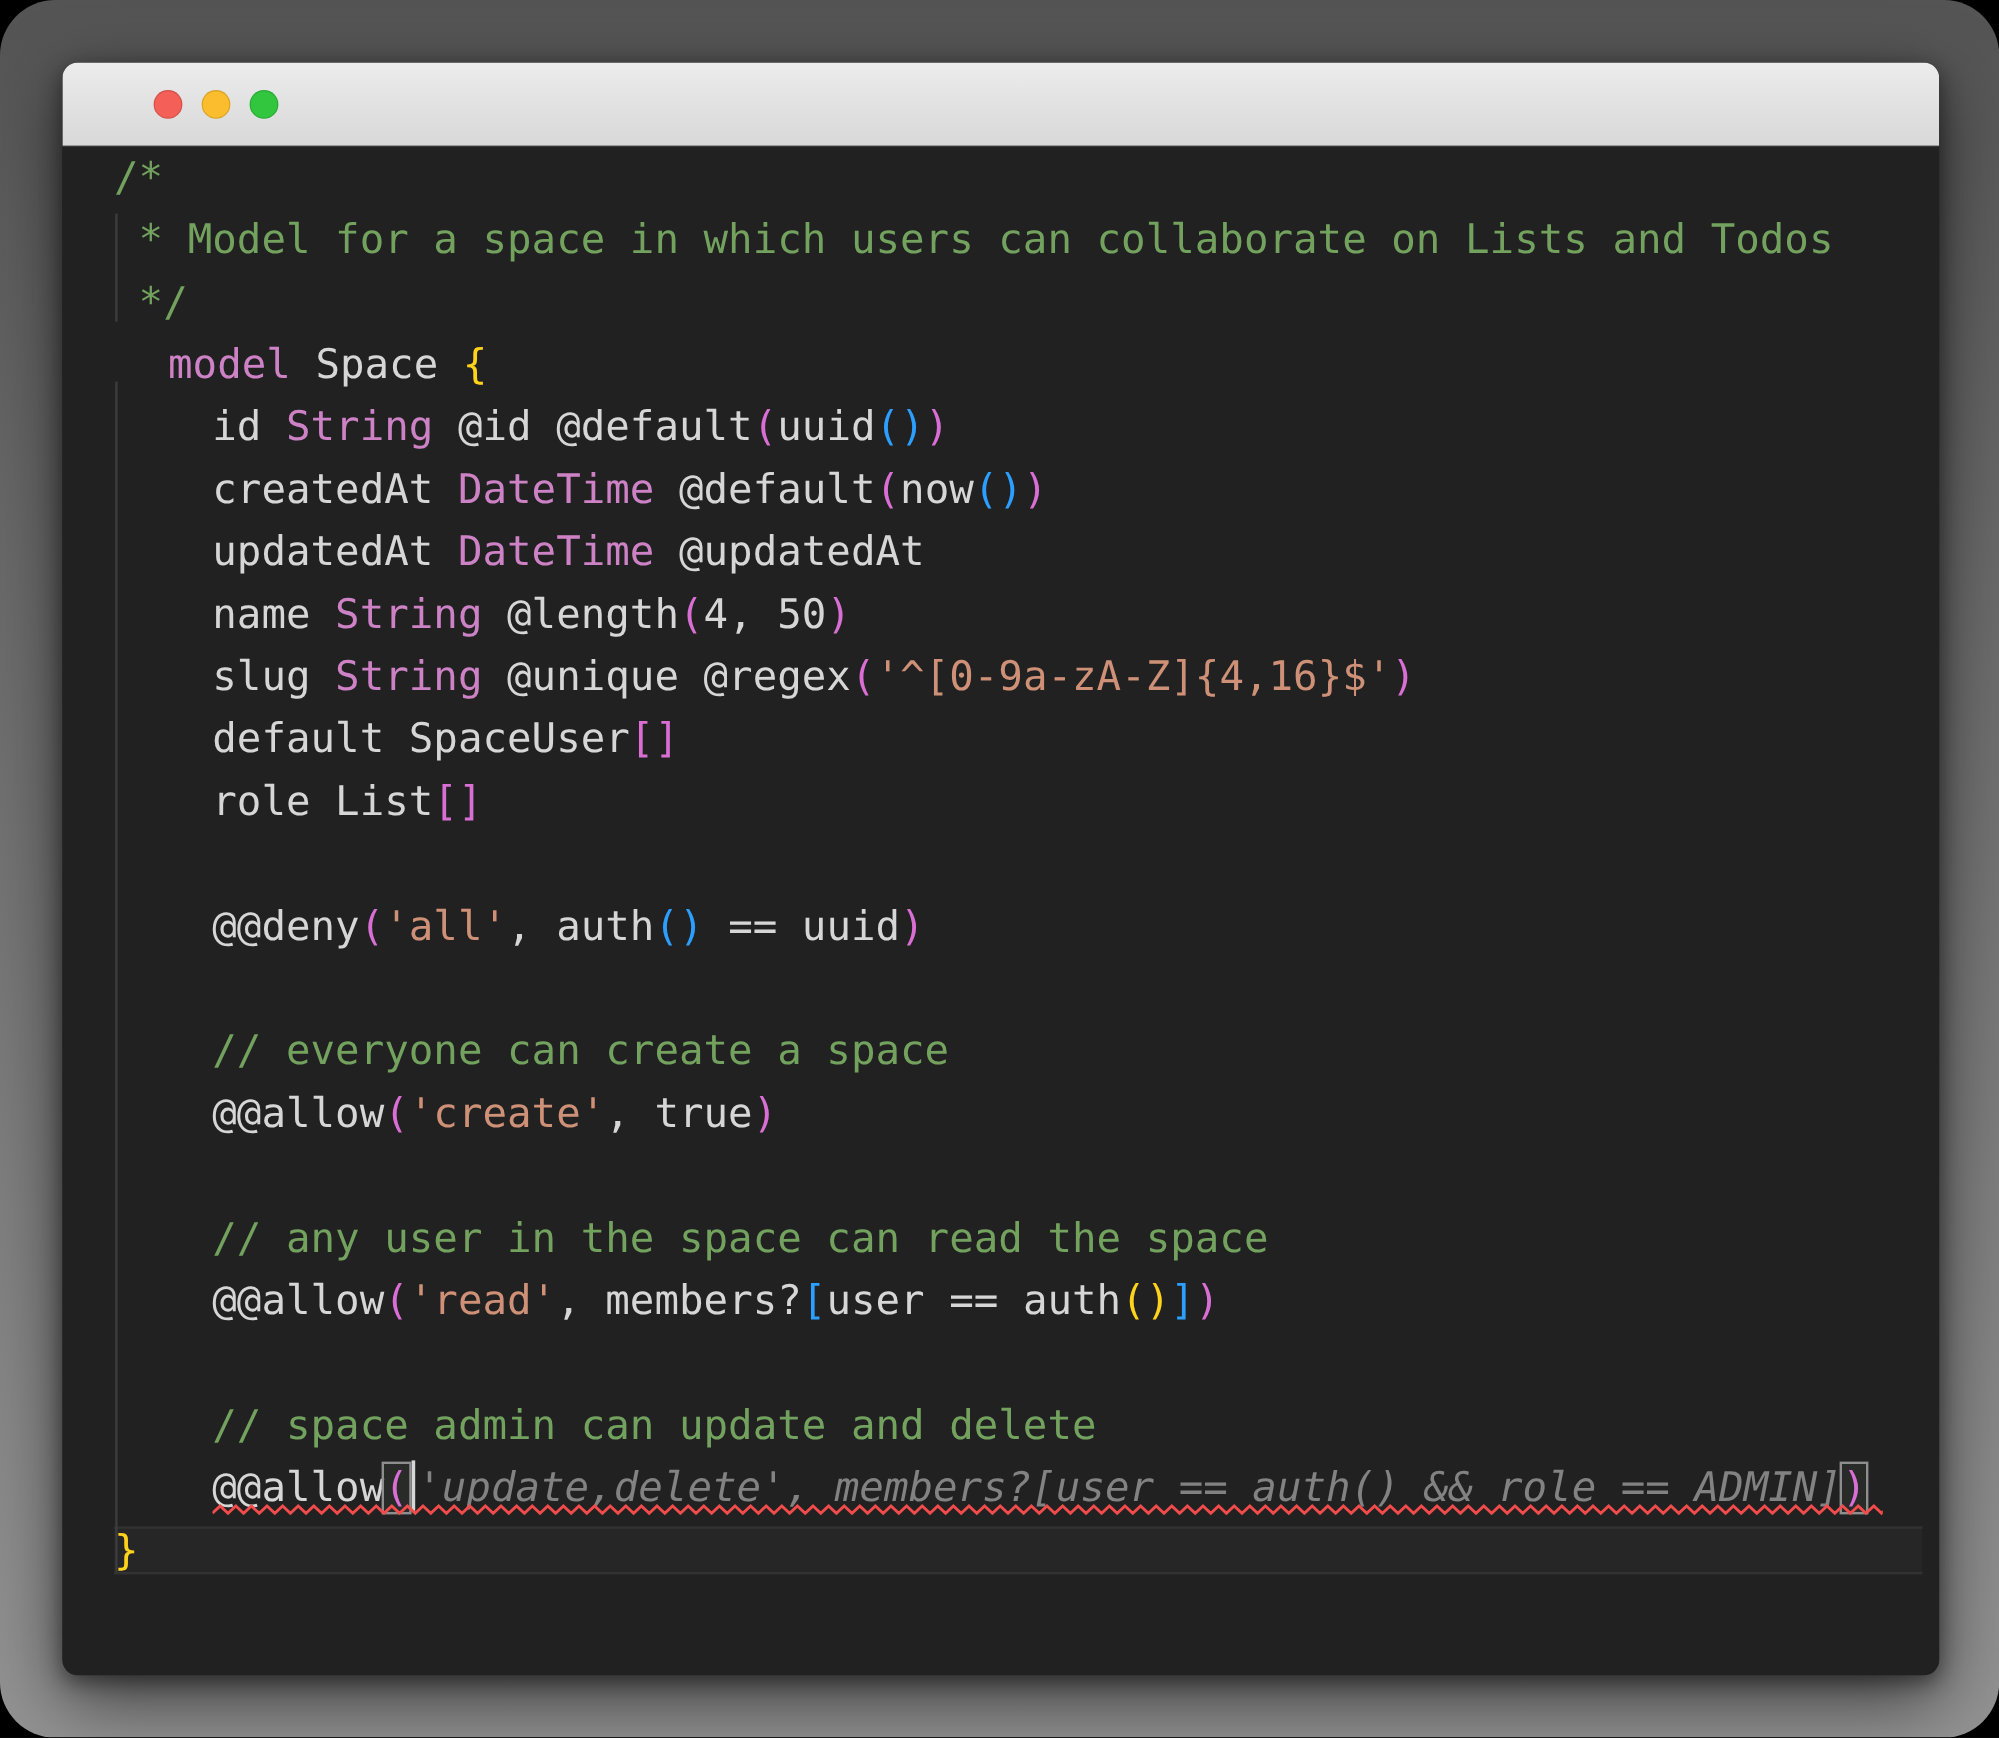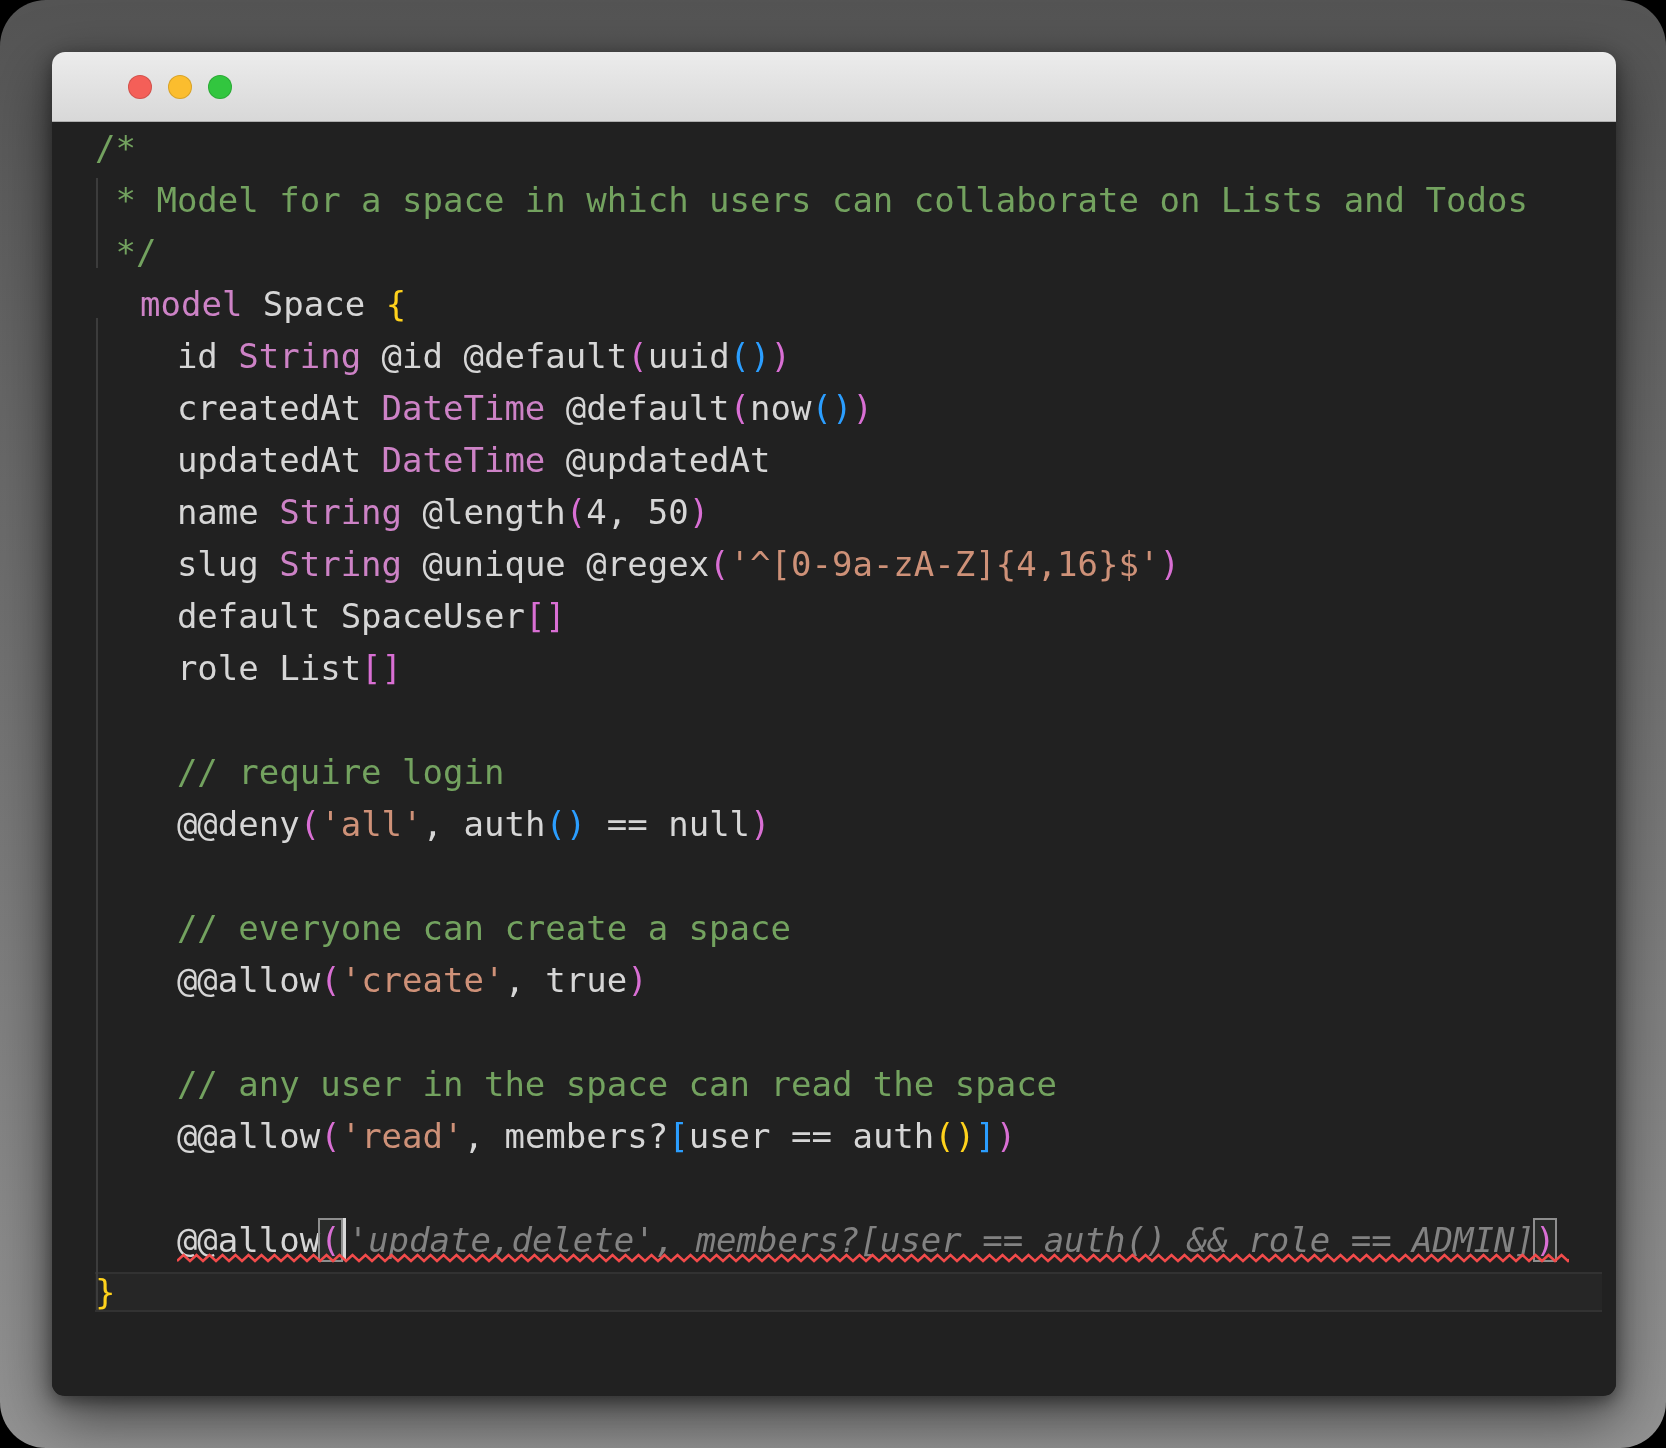--- a/index.html
+++ b/index.html
@@ -82,29 +82,29 @@
           <div class="line"><span class="tok-comment"> */</span></div>
           <div class="line"><span class="tok-keyword">model</span><span class="tok-plain"> Space </span><span class="tok-b1">{</span></div>
           <div class="line"><span class="tok-plain">    id </span><span class="tok-type">String</span><span class="tok-plain"> @id @default</span><span class="tok-b2">(</span><span class="tok-plain">uuid</span><span class="tok-b3">()</span><span class="tok-b2">)</span></div>
           <div class="line"><span class="tok-plain">    createdAt </span><span class="tok-type">DateTime</span><span class="tok-plain"> @default</span><span class="tok-b2">(</span><span class="tok-plain">now</span><span class="tok-b3">()</span><span class="tok-b2">)</span></div>
           <div class="line"><span class="tok-plain">    updatedAt </span><span class="tok-type">DateTime</span><span class="tok-plain"> @updatedAt</span></div>
           <div class="line"><span class="tok-plain">    name </span><span class="tok-type">String</span><span class="tok-plain"> @length</span><span class="tok-b2">(</span><span class="tok-plain">4, 50</span><span class="tok-b2">)</span></div>
           <div class="line"><span class="tok-plain">    slug </span><span class="tok-type">String</span><span class="tok-plain"> @unique @regex</span><span class="tok-b2">(</span><span class="tok-string">'^[0-9a-zA-Z]{4,16}$'</span><span class="tok-b2">)</span></div>
           <div class="line"><span class="tok-plain">    default SpaceUser</span><span class="tok-b2">[]</span></div>
           <div class="line"><span class="tok-plain">    role List</span><span class="tok-b2">[]</span></div>
           <div class="line"></div>
-          <div class="line"><span class="tok-comment">    // require login</span></div>
-          <div class="line"><span class="tok-plain">    @@deny</span><span class="tok-b2">(</span><span class="tok-string">'all'</span><span class="tok-plain">, auth</span><span class="tok-b3">()</span><span class="tok-plain"> == null</span><span class="tok-b2">)</span></div>
+          <div class="line"><span class="tok-plain">    @@deny</span><span class="tok-b2">(</span><span class="tok-string">'all'</span><span class="tok-plain">, auth</span><span class="tok-b3">()</span><span class="tok-plain"> == uuid</span><span class="tok-b2">)</span></div>
           <div class="line"></div>
           <div class="line"><span class="tok-comment">    // everyone can create a space</span></div>
           <div class="line"><span class="tok-plain">    @@allow</span><span class="tok-b2">(</span><span class="tok-string">'create'</span><span class="tok-plain">, true</span><span class="tok-b2">)</span></div>
           <div class="line"></div>
           <div class="line"><span class="tok-comment">    // any user in the space can read the space</span></div>
           <div class="line"><span class="tok-plain">    @@allow</span><span class="tok-b2">(</span><span class="tok-string">'read'</span><span class="tok-plain">, members?</span><span class="tok-b3">[</span><span class="tok-plain">user == auth</span><span class="tok-b1">()</span><span class="tok-b3">]</span><span class="tok-b2">)</span></div>
           <div class="line"></div>
+          <div class="line"><span class="tok-comment">    // space admin can update and delete</span></div>
           <div class="line current"><span class="tok-plain">    @@allow</span><span class="tok-b2 match">(</span><span class="caret"></span><span class="tok-ghost">'update,delete', members?[user == auth() &amp;&amp; role == ADMIN]</span><span class="tok-b2 match">)</span><svg class="squiggle-svg" width="1392" height="12" style="left: 81.88px; top: 38px;">
               <path d="M0 9 L6.5 3 L13 9 L19.5 3 L26 9 L32.5 3 L39 9 L45.5 3 L52 9 L58.5 3 L65 9 L71.5 3 L78 9 L84.5 3 L91 9 L97.5 3 L104 9 L110.5 3 L117 9 L123.5 3 L130 9 L136.5 3 L143 9 L149.5 3 L156 9 L162.5 3 L169 9 L175.5 3 L182 9 L188.5 3 L195 9 L201.5 3 L208 9 L214.5 3 L221 9 L227.5 3 L234 9 L240.5 3 L247 9 L253.5 3 L260 9 L266.5 3 L273 9 L279.5 3 L286 9 L292.5 3 L299 9 L305.5 3 L312 9 L318.5 3 L325 9 L331.5 3 L338 9 L344.5 3 L351 9 L357.5 3 L364 9 L370.5 3 L377 9 L383.5 3 L390 9 L396.5 3 L403 9 L409.5 3 L416 9 L422.5 3 L429 9 L435.5 3 L442 9 L448.5 3 L455 9 L461.5 3 L468 9 L474.5 3 L481 9 L487.5 3 L494 9 L500.5 3 L507 9 L513.5 3 L520 9 L526.5 3 L533 9 L539.5 3 L546 9 L552.5 3 L559 9 L565.5 3 L572 9 L578.5 3 L585 9 L591.5 3 L598 9 L604.5 3 L611 9 L617.5 3 L624 9 L630.5 3 L637 9 L643.5 3 L650 9 L656.5 3 L663 9 L669.5 3 L676 9 L682.5 3 L689 9 L695.5 3 L702 9 L708.5 3 L715 9 L721.5 3 L728 9 L734.5 3 L741 9 L747.5 3 L754 9 L760.5 3 L767 9 L773.5 3 L780 9 L786.5 3 L793 9 L799.5 3 L806 9 L812.5 3 L819 9 L825.5 3 L832 9 L838.5 3 L845 9 L851.5 3 L858 9 L864.5 3 L871 9 L877.5 3 L884 9 L890.5 3 L897 9 L903.5 3 L910 9 L916.5 3 L923 9 L929.5 3 L936 9 L942.5 3 L949 9 L955.5 3 L962 9 L968.5 3 L975 9 L981.5 3 L988 9 L994.5 3 L1001 9 L1007.5 3 L1014 9 L1020.5 3 L1027 9 L1033.5 3 L1040 9 L1046.5 3 L1053 9 L1059.5 3 L1066 9 L1072.5 3 L1079 9 L1085.5 3 L1092 9 L1098.5 3 L1105 9 L1111.5 3 L1118 9 L1124.5 3 L1131 9 L1137.5 3 L1144 9 L1150.5 3 L1157 9 L1163.5 3 L1170 9 L1176.5 3 L1183 9 L1189.5 3 L1196 9 L1202.5 3 L1209 9 L1215.5 3 L1222 9 L1228.5 3 L1235 9 L1241.5 3 L1248 9 L1254.5 3 L1261 9 L1267.5 3 L1274 9 L1280.5 3 L1287 9 L1293.5 3 L1300 9 L1306.5 3 L1313 9 L1319.5 3 L1326 9 L1332.5 3 L1339 9 L1345.5 3 L1352 9 L1358.5 3 L1365 9 L1371.5 3 L1378 9 L1384.5 3 L1391 9 L1397.5 3 L1404 9 L1410.5 3 L1417 9" fill="none" stroke="#f24b4b" stroke-width="2.4"></path>
             </svg></div>
           <div class="line"><span class="tok-b1">}</span></div>
         </div>
     </div>
   </div>
 </div>
 
 </body></html>

